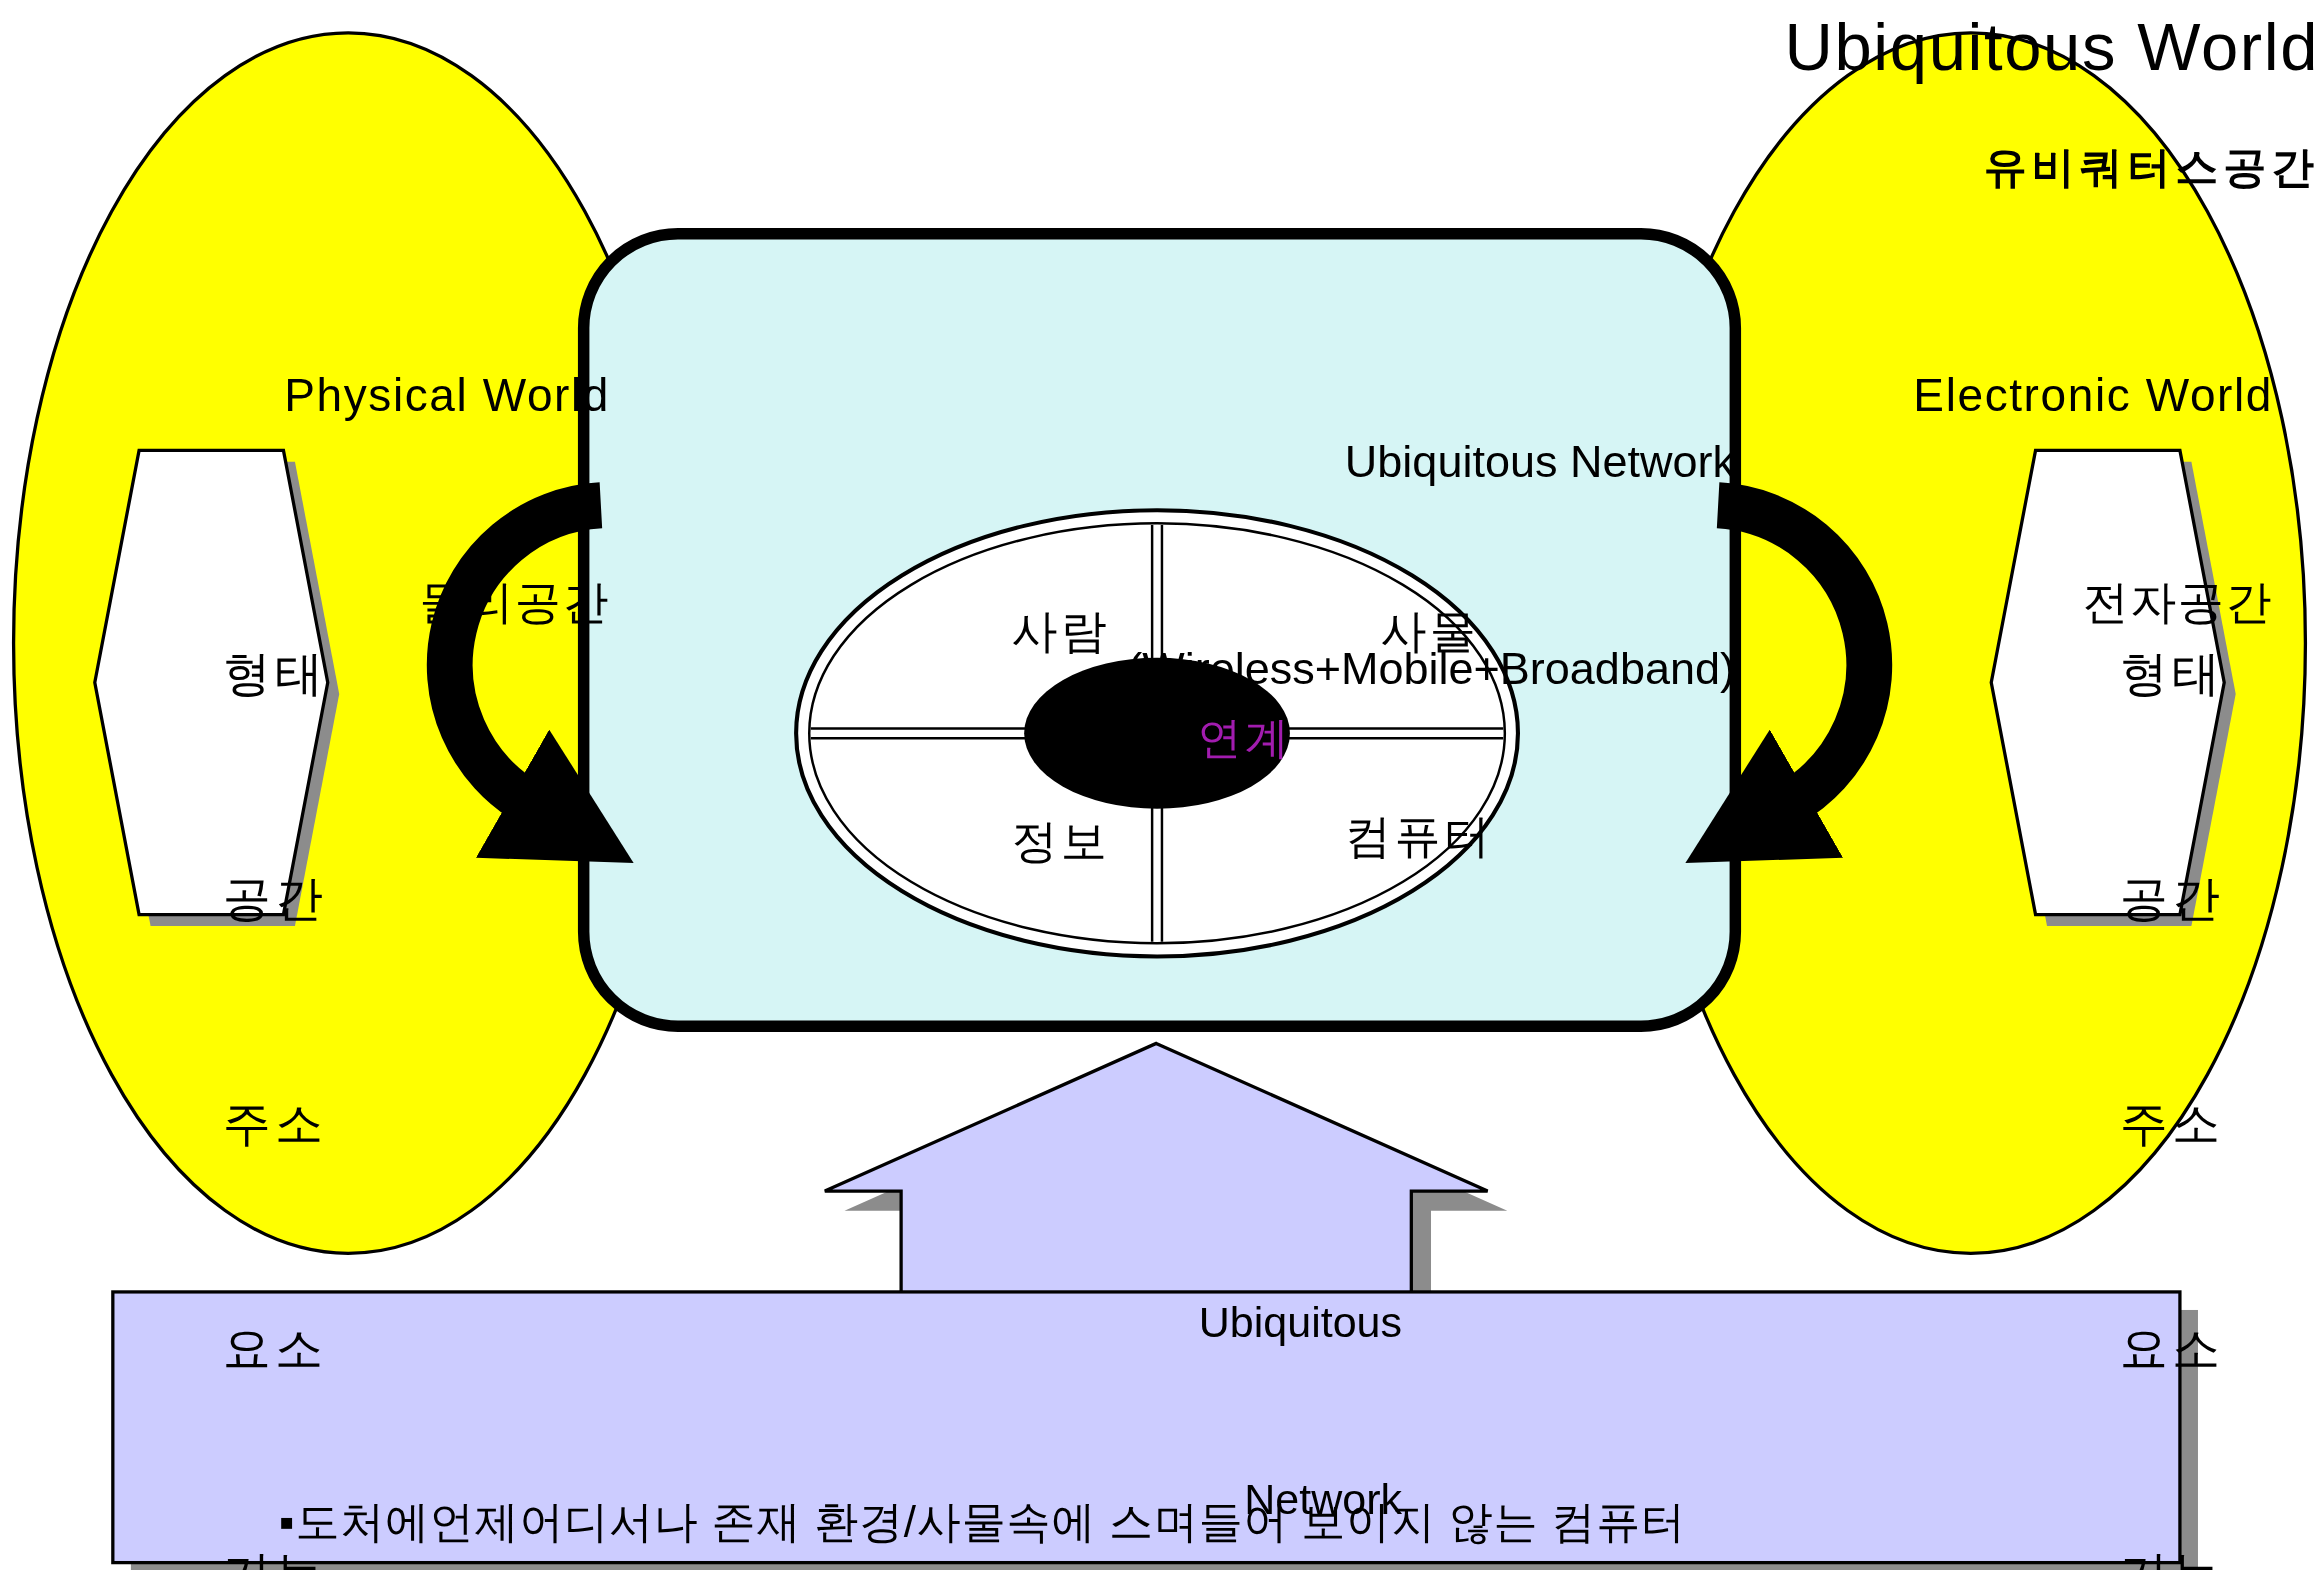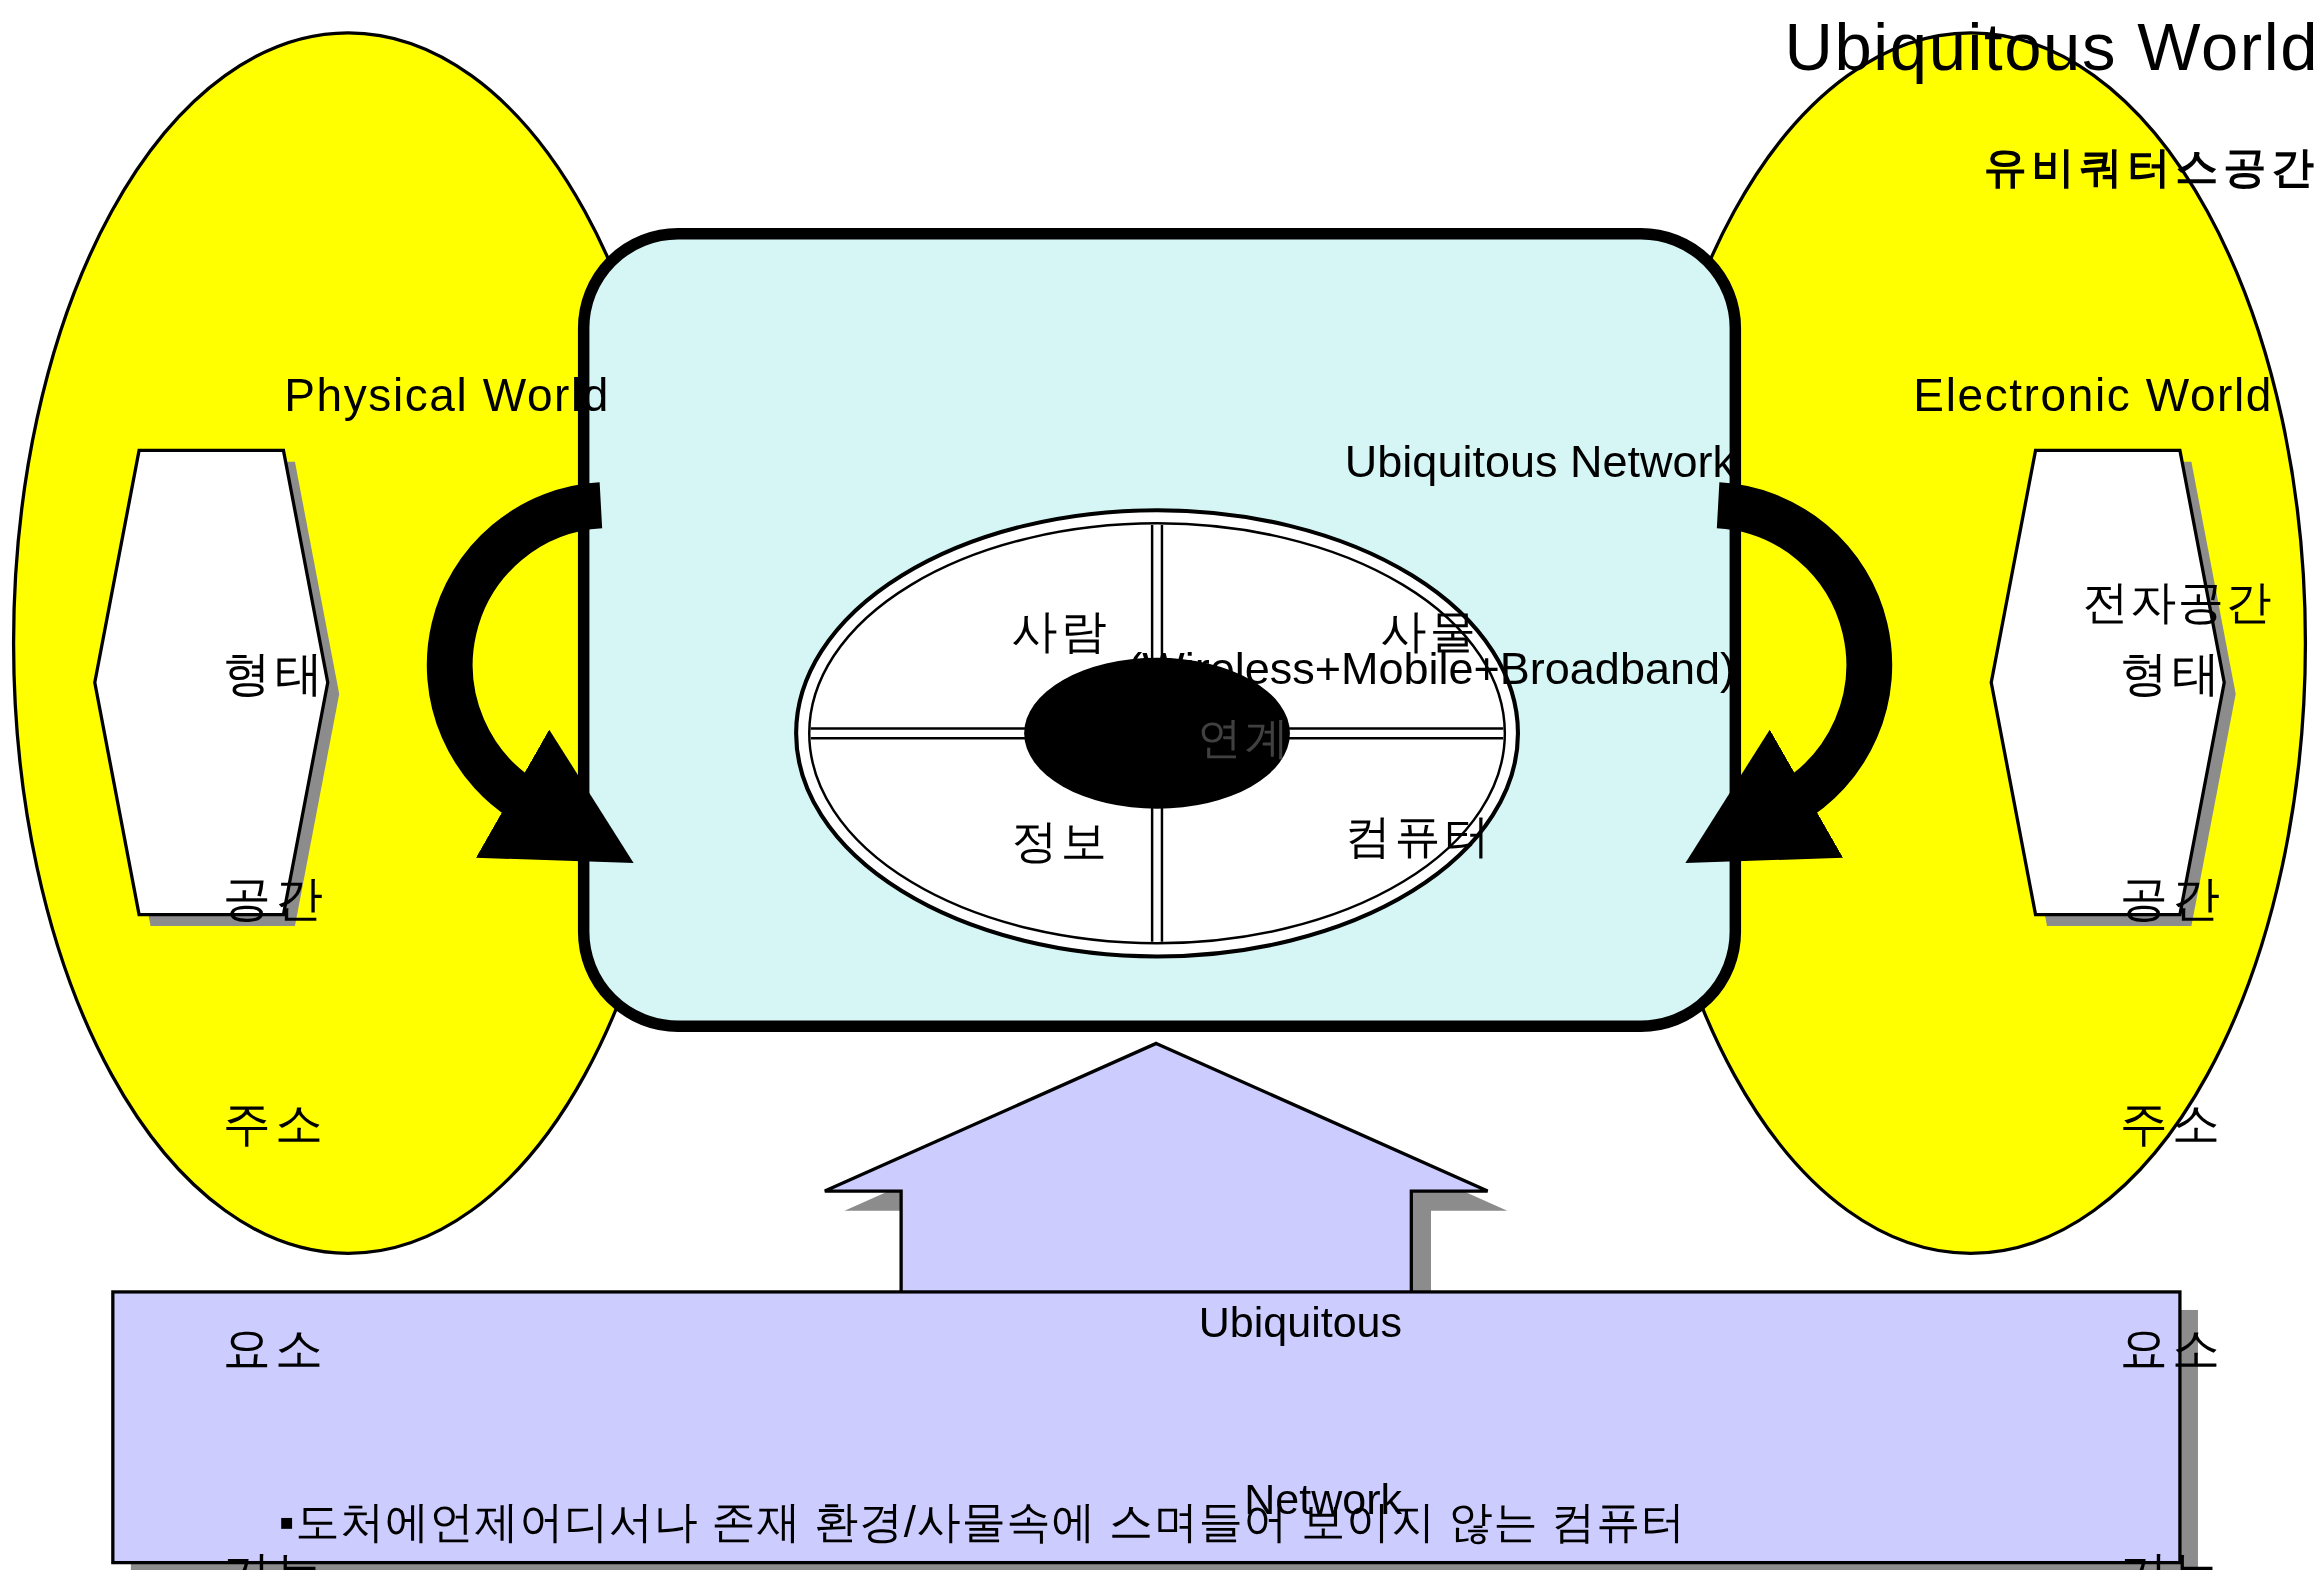--- a/index.html
+++ b/index.html
@@ -46,21 +46,21 @@
     top: 289px; left: 583px; width: 1152px;
     font-size: 45px; line-height: 69px;
   }
   .quad {
     width: 271px; font-size: 46px; letter-spacing: 3.3px;
   }
   .q-saram   { left: 839px; top: 601px; }
   .q-samul   { left: 1208px; top: 601px; }
   .q-jeongbo { left: 839px; top: 811px; }
   .q-computer{ left: 1222px; top: 806px; }
-  .q-center  { left: 1021px; top: 709px; color: #404040; font-size: 44px; }
+  .q-center  { left: 1021px; top: 709px; color: #a21caf; font-size: 44px; }
   .hex-text {
     top: 486px; width: 233px;
     font-size: 48px; line-height: 75px; letter-spacing: 4.1px;
   }
   .hex-left  { left: 94px; }
   .hex-right { left: 1991px; }
   .paradigm-label {
     top: 1175px; left: 910px; width: 492px;
     font-size: 43px; line-height: 59px;
   }
@@ -107,20 +107,21 @@
 
     <rect x="159" y="1597" width="2520" height="330" fill="#8C8C8C"></rect>
     <rect x="137" y="1575" width="2520" height="330" stroke="#000000" stroke-width="4" fill="#CCCCFF"></rect>
   </svg>
 
   <div class="txt center title-txt">Ubiquitous World</div>
   <div class="txt center subtitle-txt">유비쿼터스공간</div>
 
   <div class="txt center world-label world-left">
     <div>Physical World</div>
+    <div>물리공간</div>
   </div>
   <div class="txt center world-label world-right">
     <div>Electronic World</div>
     <div>전자공간</div>
   </div>
 
   <div class="txt center network-label">
     <div>Ubiquitous Network</div>
     <div>(Wireless+Mobile+Broadband)</div>
   </div>

